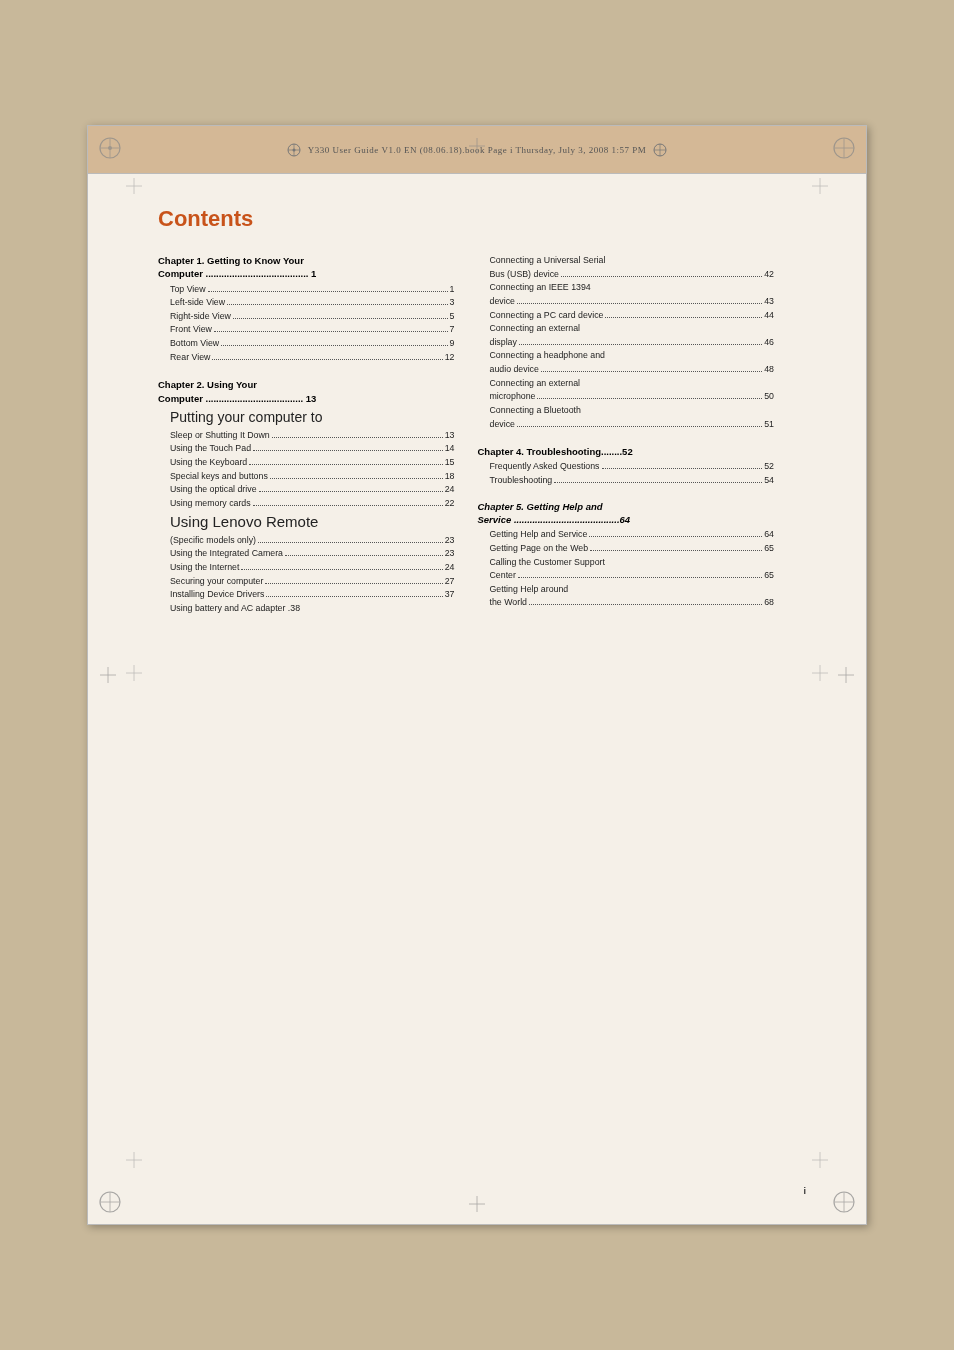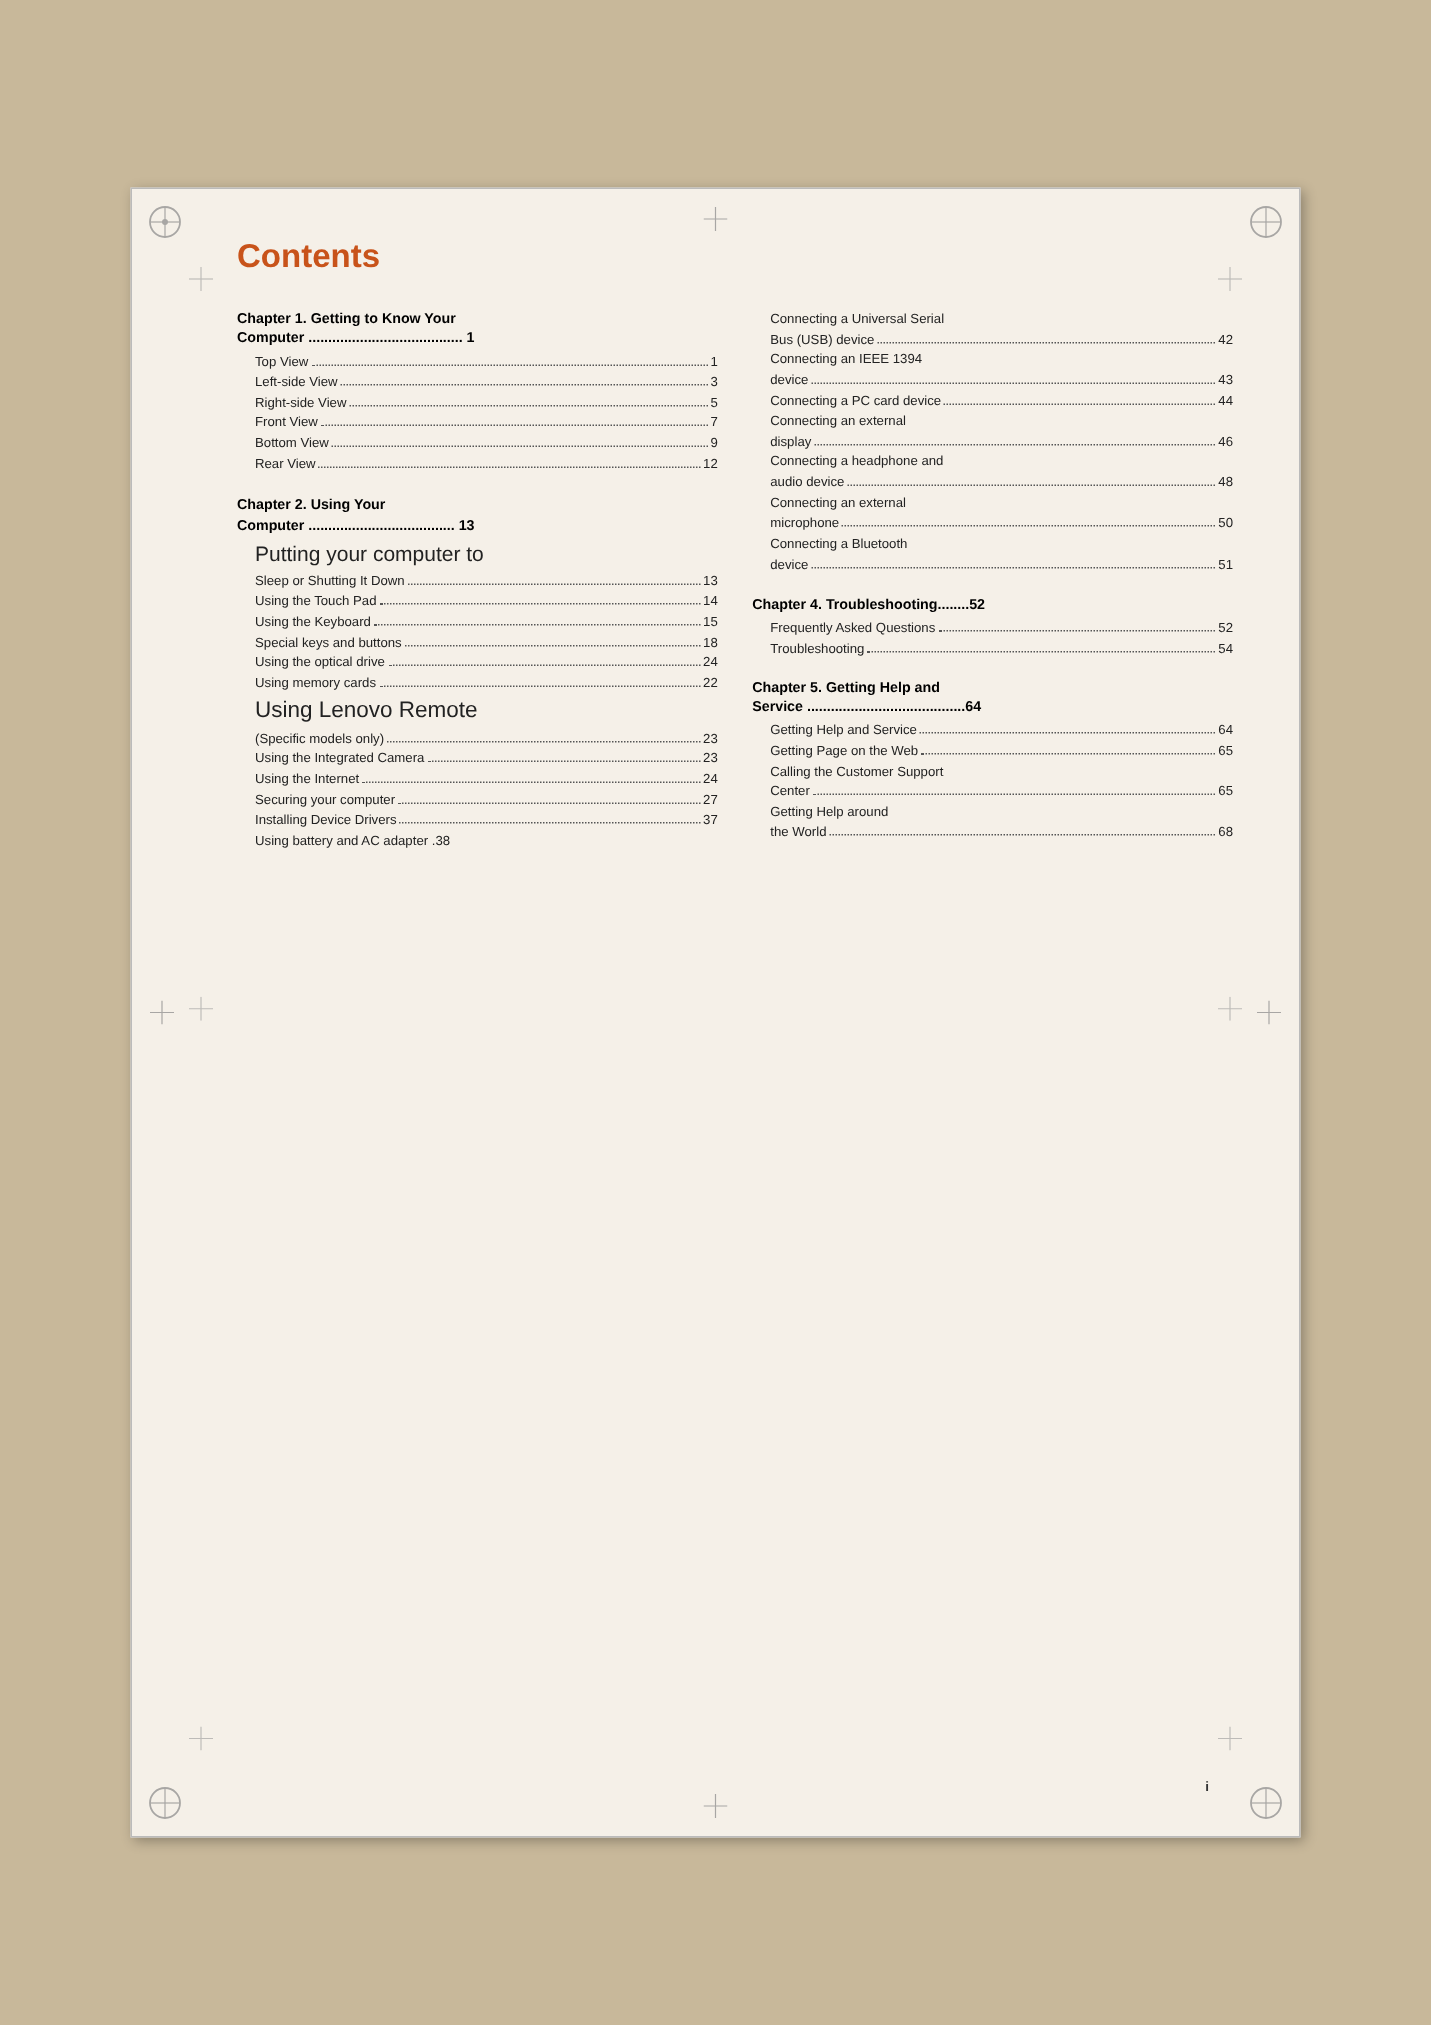--- a/index.html
+++ b/index.html
@@ -68,21 +68,21 @@
       align-items: center;
       justify-content: center;
       font-size: 9px;
       color: #555;
       border-bottom: 1px solid #bbb;
       letter-spacing: 0.5px;
     }
 
     
     .content-area {
-      padding: 32px 44px 40px 70px;
+      padding: 32px 92px 40px 70px;
     }
 
     
     .contents-title {
       font-size: 22px;
       font-weight: bold;
       color: #c8531a;
       margin-bottom: 22px;
       font-family: Arial, Helvetica, sans-serif;
     }
@@ -262,20 +262,34 @@
       <line x1="0" y1="8" x2="16" y2="8" stroke="#999" stroke-width="0.8"></line>
     </svg>
   </div>
   <div class="inner-border-mark ibm-br">
     <svg width="16" height="16" viewBox="0 0 16 16">
       <line x1="8" y1="0" x2="8" y2="16" stroke="#999" stroke-width="0.8"></line>
       <line x1="0" y1="8" x2="16" y2="8" stroke="#999" stroke-width="0.8"></line>
     </svg>
   </div>
 
+  <div class="header-strip">
+    <svg width="16" height="16" viewBox="0 0 16 16" style="margin-right:6px">
+      <circle cx="8" cy="8" r="6" fill="none" stroke="#777" stroke-width="1"></circle>
+      <line x1="8" y1="2" x2="8" y2="14" stroke="#777" stroke-width="0.7"></line>
+      <line x1="2" y1="8" x2="14" y2="8" stroke="#777" stroke-width="0.7"></line>
+      <circle cx="8" cy="8" r="1.5" fill="#777"></circle>
+    </svg>
+    <span>Y330 User Guide V1.0 EN (08.06.18).book   Page i   Thursday, July 3, 2008   1:57 PM</span>
+    <svg width="16" height="16" viewBox="0 0 16 16" style="margin-left:6px">
+      <circle cx="8" cy="8" r="6" fill="none" stroke="#777" stroke-width="1"></circle>
+      <line x1="8" y1="2" x2="8" y2="14" stroke="#777" stroke-width="0.7"></line>
+      <line x1="2" y1="8" x2="14" y2="8" stroke="#777" stroke-width="0.7"></line>
+    </svg>
+  </div>
 
   <div class="content-area">
     <div class="contents-title">Contents</div>
 
     <div class="toc-columns">
 
       <div class="toc-col">
 
         <div class="chapter-heading">Chapter 1. Getting to Know Your<br>Computer ....................................... 1</div>
 
@@ -480,21 +494,21 @@
           </div>
         </div>
         <div class="toc-multiline">
           <div class="toc-multiline-row">
             <span class="toc-entry-text no-wrap">Troubleshooting</span>
             <span class="toc-dots"></span>
             <span class="toc-page">54</span>
           </div>
         </div>
 
-        <div class="chapter-heading" style="">Chapter 5. Getting Help and<br>Service ........................................64</div>
+        <div class="chapter-heading" style="font-style:italic;">Chapter 5. Getting Help and<br>Service ........................................64</div>
 
         <div class="toc-multiline">
           <div class="toc-multiline-row">
             <span class="toc-entry-text no-wrap">Getting Help and Service </span>
             <span class="toc-dots"></span>
             <span class="toc-page">64</span>
           </div>
         </div>
         <div class="toc-multiline">
           <div class="toc-multiline-row">

